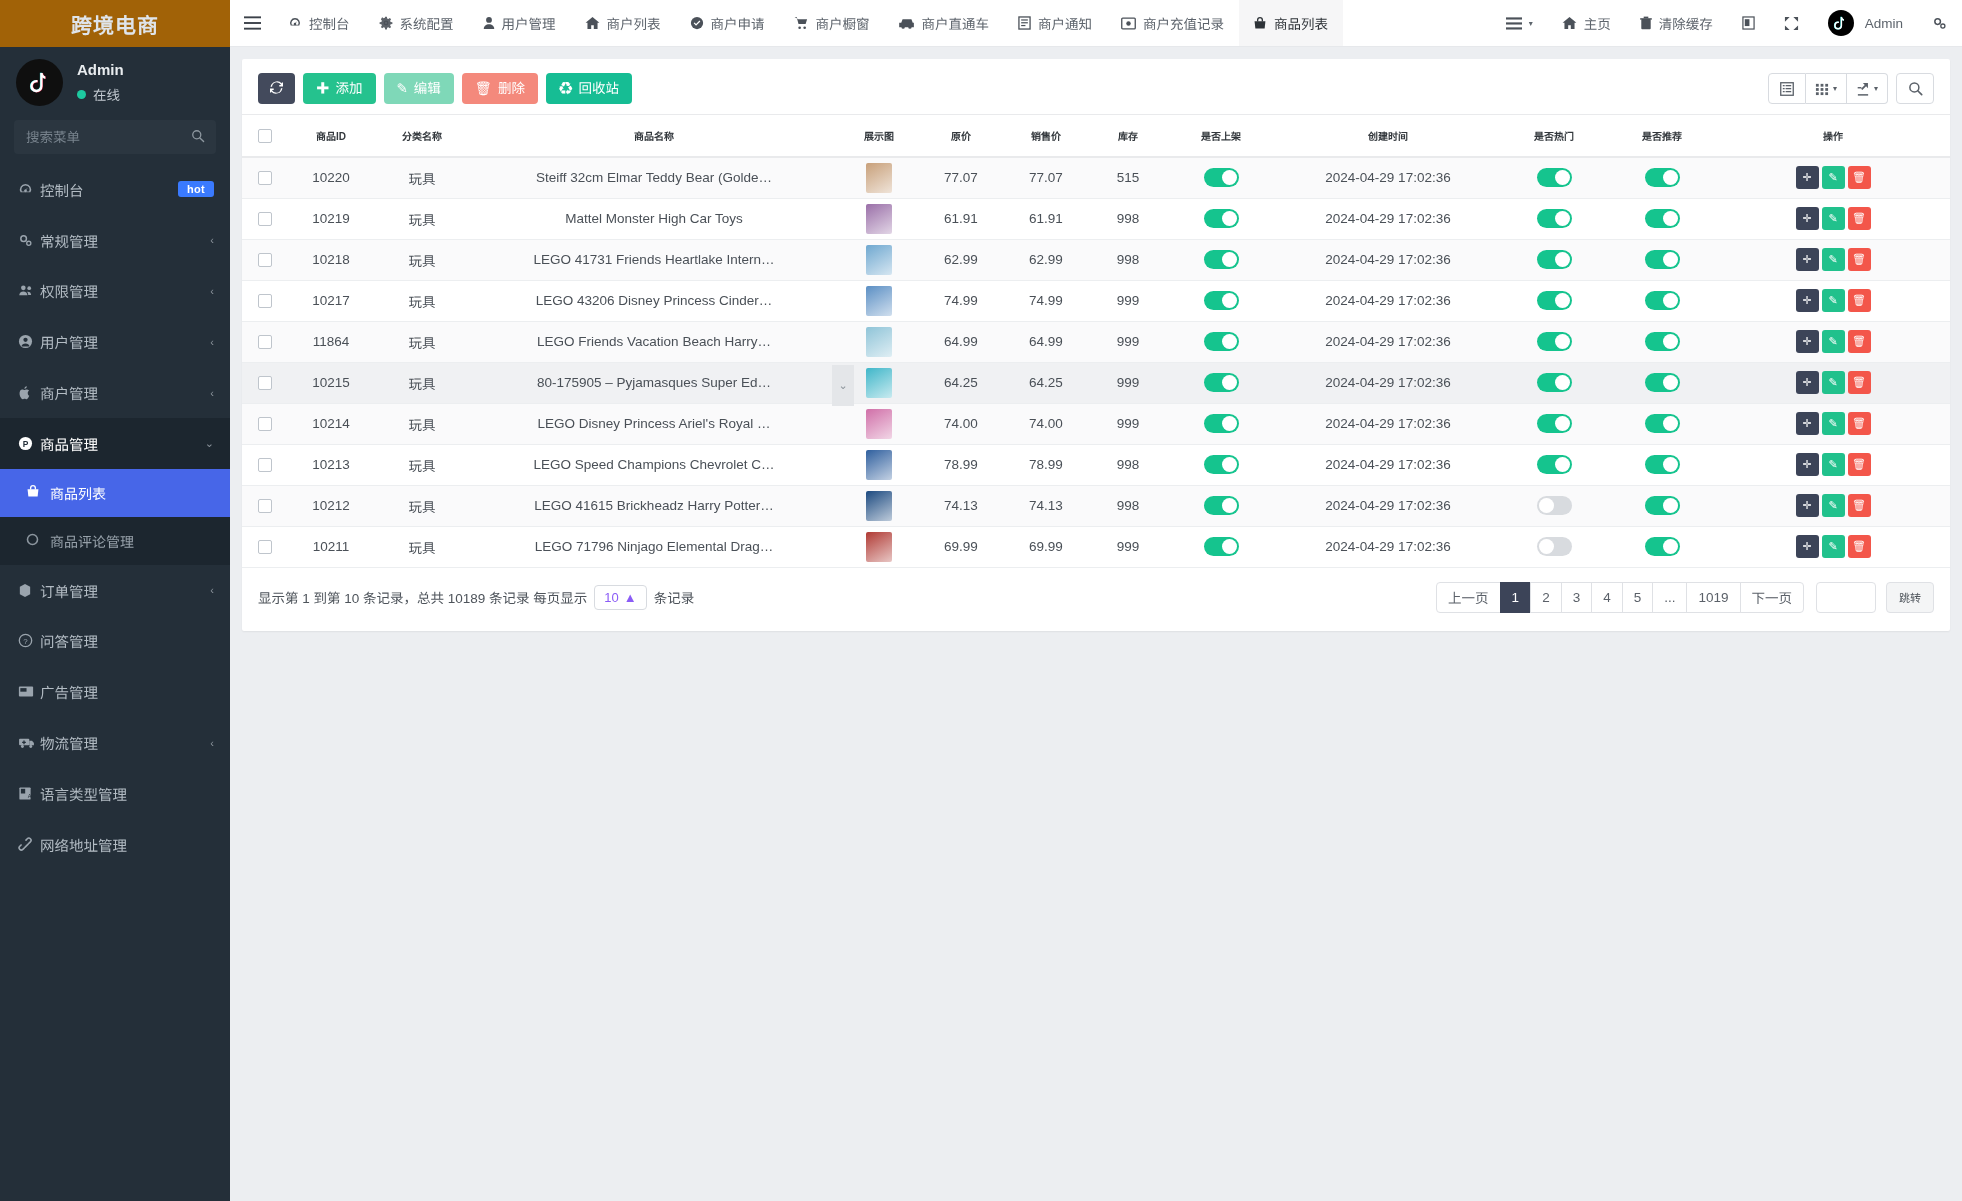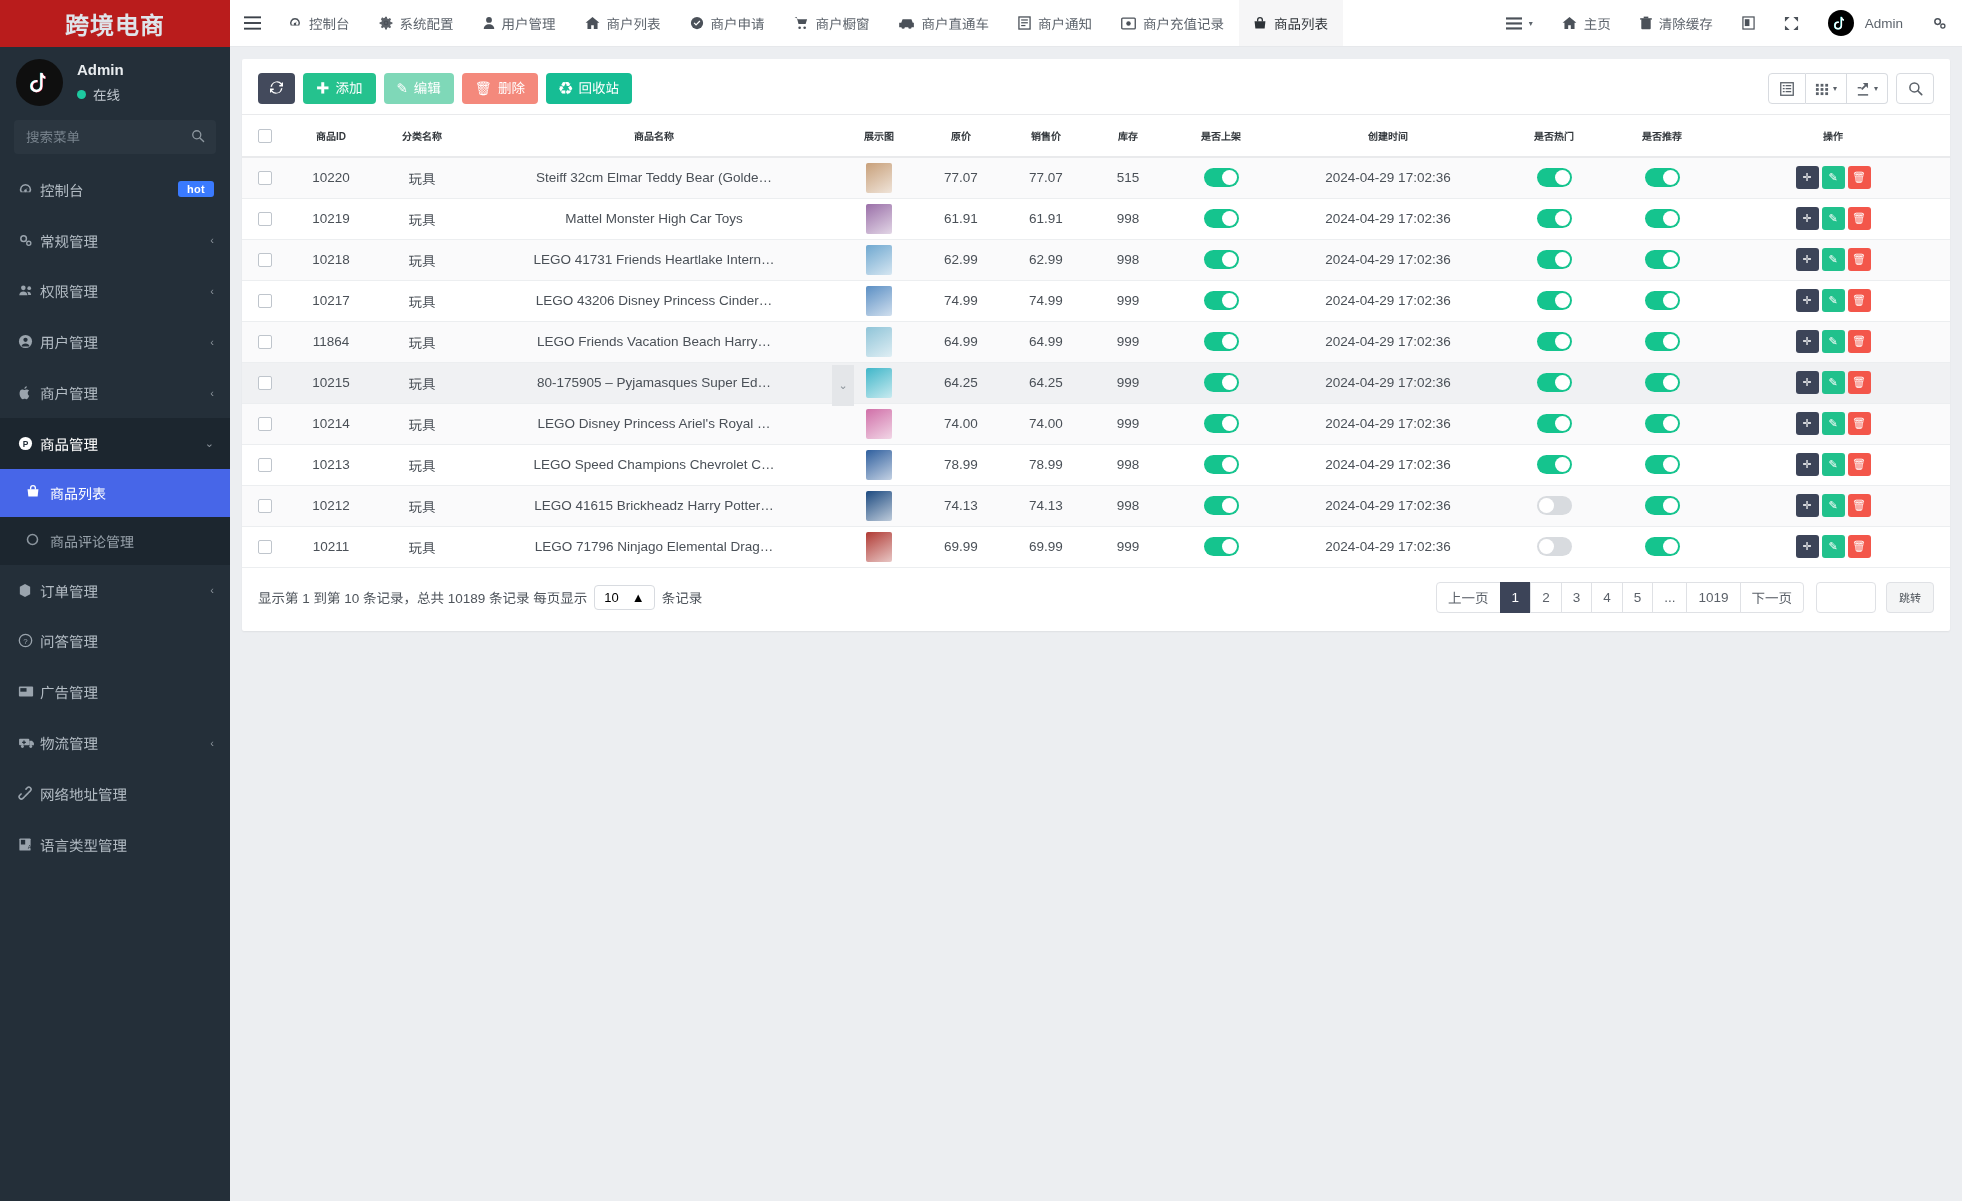--- a/index.html
+++ b/index.html
@@ -15,22 +15,22 @@
 
   
   .sidebar {
     width: 230px; min-width: 230px; height: 1201px;
     background: #242f39;
     display: flex; flex-direction: column;
     overflow: hidden;
   }
   .brand {
     height: 47px; display: flex; align-items: center; justify-content: center;
-    color: #dfe4ea; font-size: 24px; font-weight: 700; letter-spacing: 1px;
-    background: #b91c1c;
+    color: #dfe4ea; font-size: 21px; font-weight: 700; letter-spacing: 1px;
+    background: #a16207;
   }
   .user-box {
     display: flex; align-items: center; padding: 12px 16px 14px 16px;
   }
   .avatar {
     width: 47px; height: 47px; border-radius: 50%;
     background: #0f0f0f; display: flex; align-items: center; justify-content: center;
     flex: 0 0 47px;
   }
   .avatar svg { display:block; }
@@ -180,23 +180,23 @@
   }
   .act-move { background: #3c4458; }
   .act-edit { background: #21c18c; }
   .act-del { background: #f3564a; }
 
   .footer {
     display: flex; align-items: center; padding: 14px 16px 18px 16px;
     font-size: 13.5px; color: #4e545b;
   }
   .page-size {
-    display: inline-flex; align-items: center; gap: 13px; border: 1px solid #d8dbe0;
+    display: inline-flex; align-items: center; gap: 5px; border: 1px solid #d8dbe0;
     border-radius: 4px; padding: 4px 9px; margin: 0 7px; background: #fff;
-    cursor: pointer; font-size: 13px; color: #000000;
+    cursor: pointer; font-size: 13px; color: #8b5cf6;
   }
   .pager { margin-left: auto; display: flex; align-items: center; }
   .pg {
     border: 1px solid #dfe1e5; background: #fff; color: #5b6169; font-size: 13.5px;
     height: 31px; min-width: 31px; padding: 0 11px; display: inline-flex;
     align-items: center; justify-content: center; cursor: pointer; margin-left: -1px;
   }
   .pg:first-child { border-radius: 4px 0 0 4px; }
   .pg.active { background: #3c4458; color: #fff; border-color: #3c4458; }
   .pg.last { border-radius: 0 4px 4px 0; }
@@ -372,35 +372,35 @@
               <circle cx="4.6" cy="11.2" r="1.6" fill="#9aa4ad"></circle>
               <circle cx="13.6" cy="11.2" r="1.6" fill="#9aa4ad"></circle>
               <path fill="#242f39" d="M5.6 4.8h1.4v1.3h1.3v1.4H7v1.3H5.6V7.5H4.3V6.1h1.3z"></path>
             </svg>
         </span>
         <span class="mi-label">物流管理</span>
         <span class="mi-arrow">‹</span>
       </li>
       <li class="menu-item">
         <span class="mi-icon">
-          <svg width="15" height="15" viewBox="0 0 16 16">
-              <path fill="none" stroke="#9aa4ad" stroke-width="1.7" stroke-linecap="round" d="M6.4 9.6 9.6 6.4M5.4 10.6 4 12a2.3 2.3 0 0 1-3.3-3.3l1.4-1.4M10.6 5.4 12 4a2.3 2.3 0 0 0-3.3-3.3L7.3 2.1" transform="translate(1.2,1.2)"></path>
-            </svg>
-        </span>
-        <span class="mi-label">网络地址管理</span>
-      </li>
-      <li class="menu-item">
-        <span class="mi-icon">
           <svg width="14" height="15" viewBox="0 0 14 16">
               <rect x="1" y="1.5" width="12" height="13" rx="1" fill="#9aa4ad"></rect>
               <rect x="2.6" y="3" width="4.6" height="5" fill="#242f39"></rect>
               <text x="9.8" y="12.4" font-size="6" fill="#242f39" font-family="Liberation Sans">A</text>
             </svg>
         </span>
         <span class="mi-label">语言类型管理</span>
+      </li>
+      <li class="menu-item">
+        <span class="mi-icon">
+          <svg width="15" height="15" viewBox="0 0 16 16">
+              <path fill="none" stroke="#9aa4ad" stroke-width="1.7" stroke-linecap="round" d="M6.4 9.6 9.6 6.4M5.4 10.6 4 12a2.3 2.3 0 0 1-3.3-3.3l1.4-1.4M10.6 5.4 12 4a2.3 2.3 0 0 0-3.3-3.3L7.3 2.1" transform="translate(1.2,1.2)"></path>
+            </svg>
+        </span>
+        <span class="mi-label">网络地址管理</span>
       </li>
     </ul>
   </aside>
 
   <section class="main">
 
     <header class="topbar">
       <div class="hamburger">
         <svg width="17" height="14" viewBox="0 0 18 14">
             <rect y="0" width="18" height="2" fill="#3b4149"></rect>

